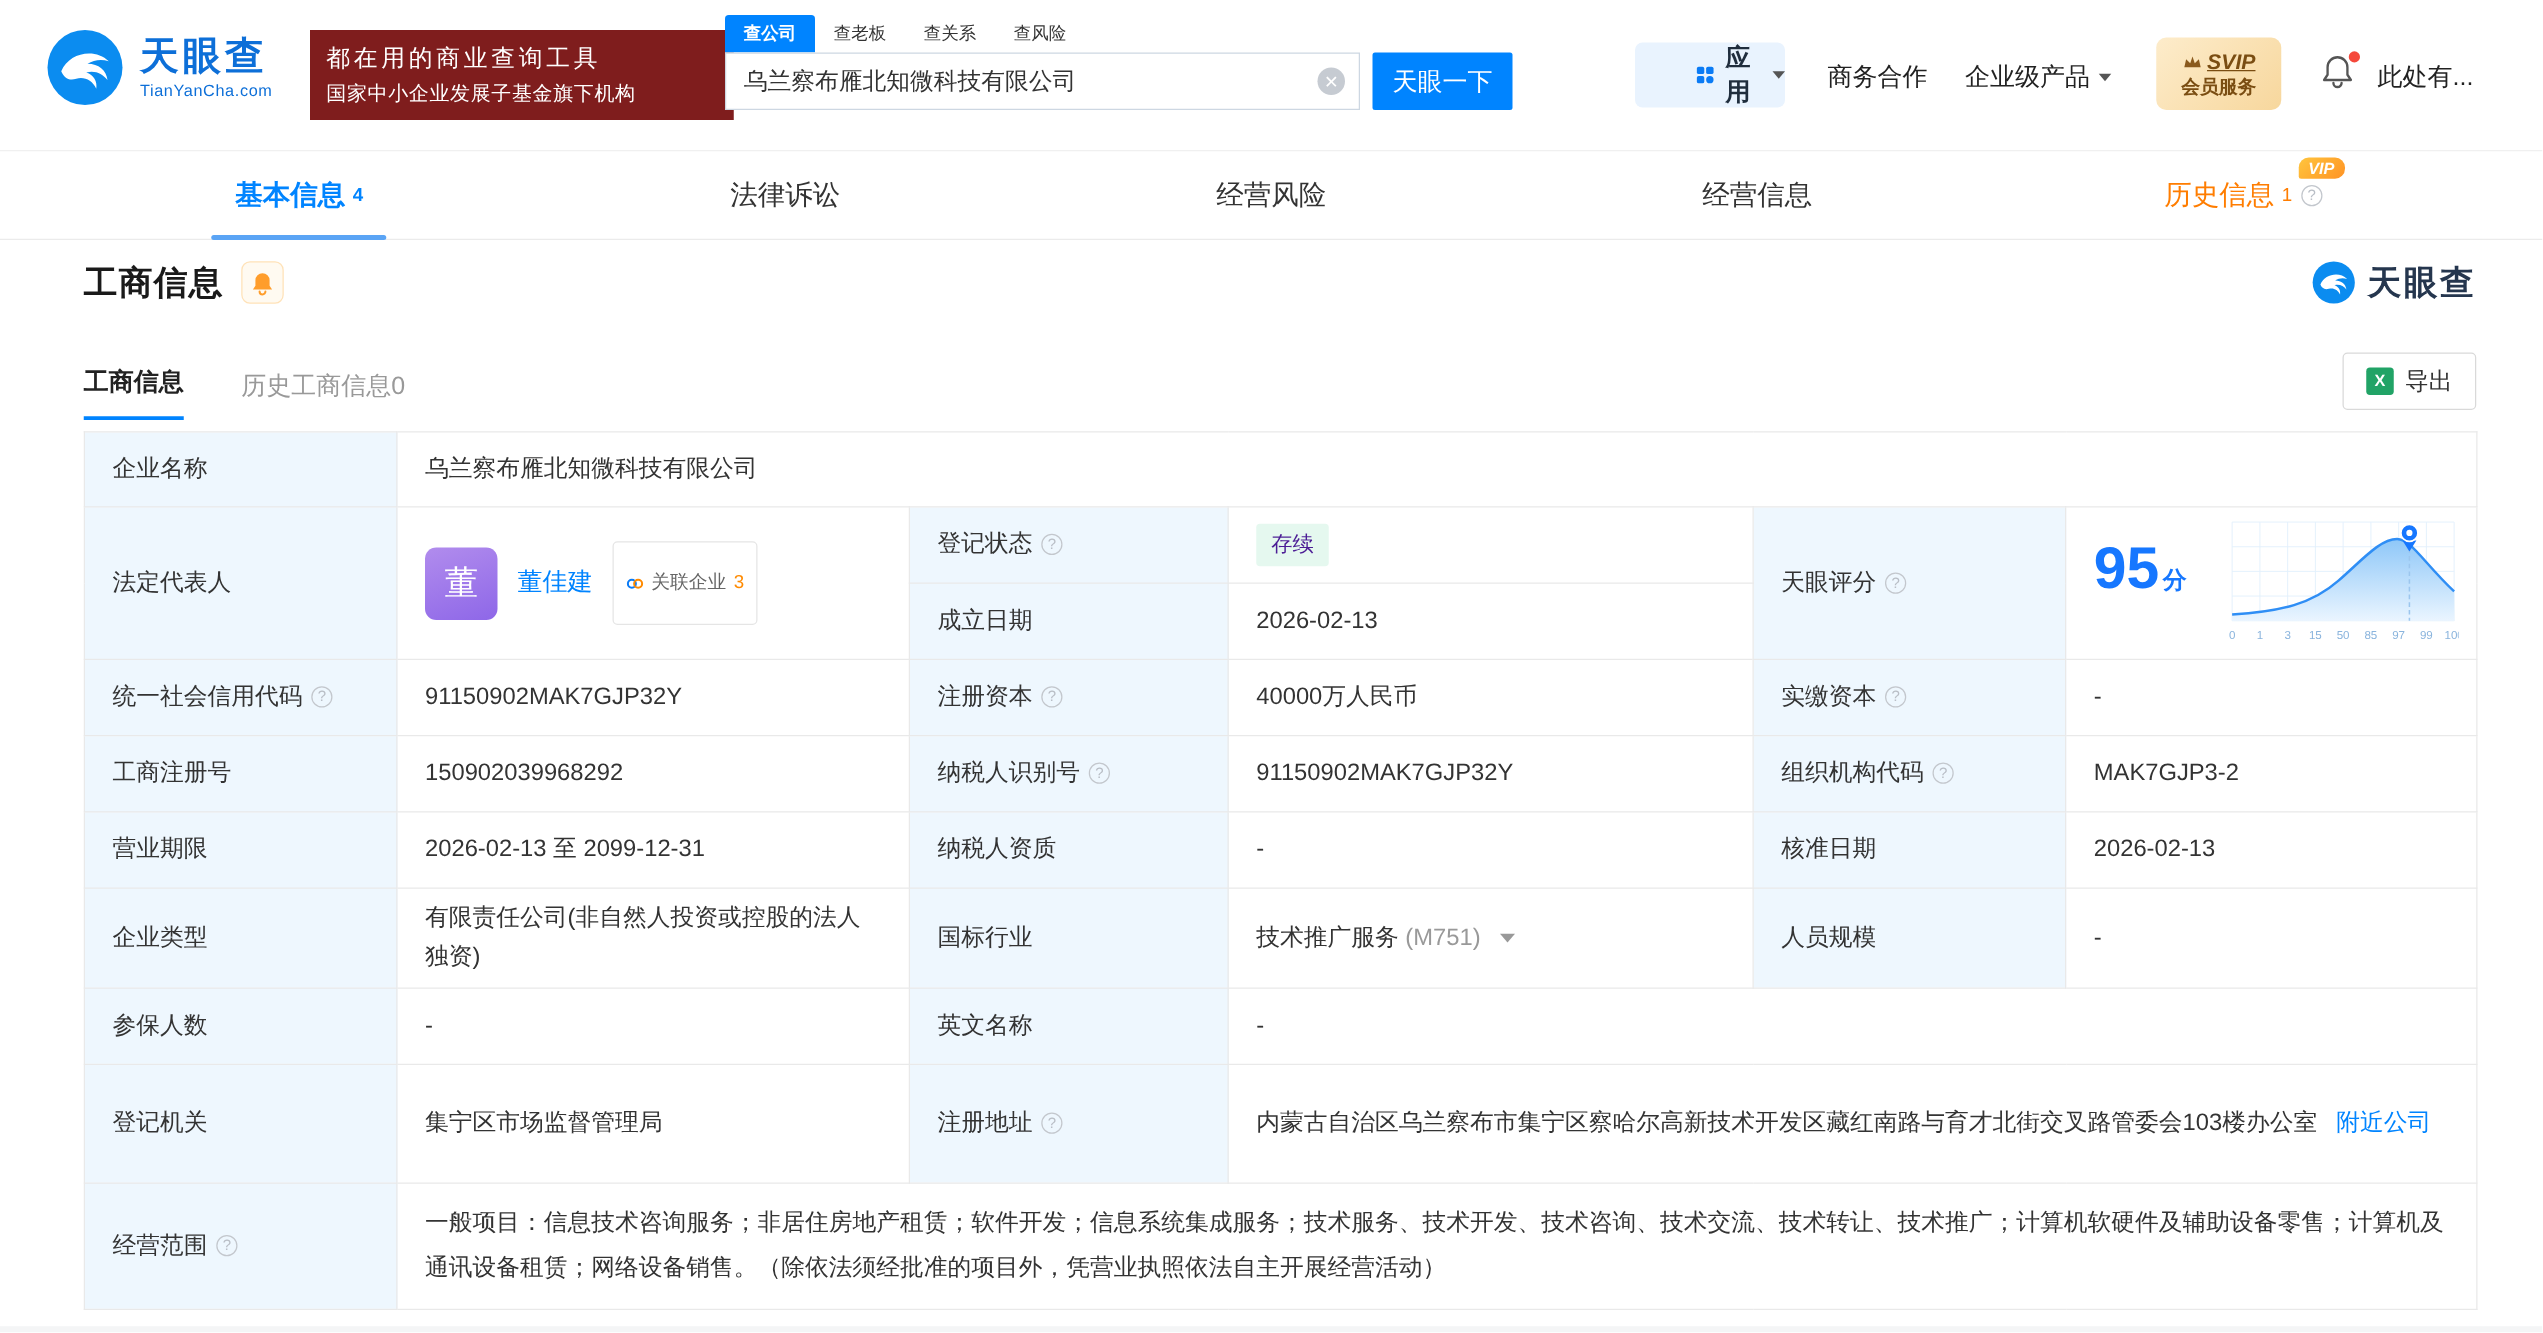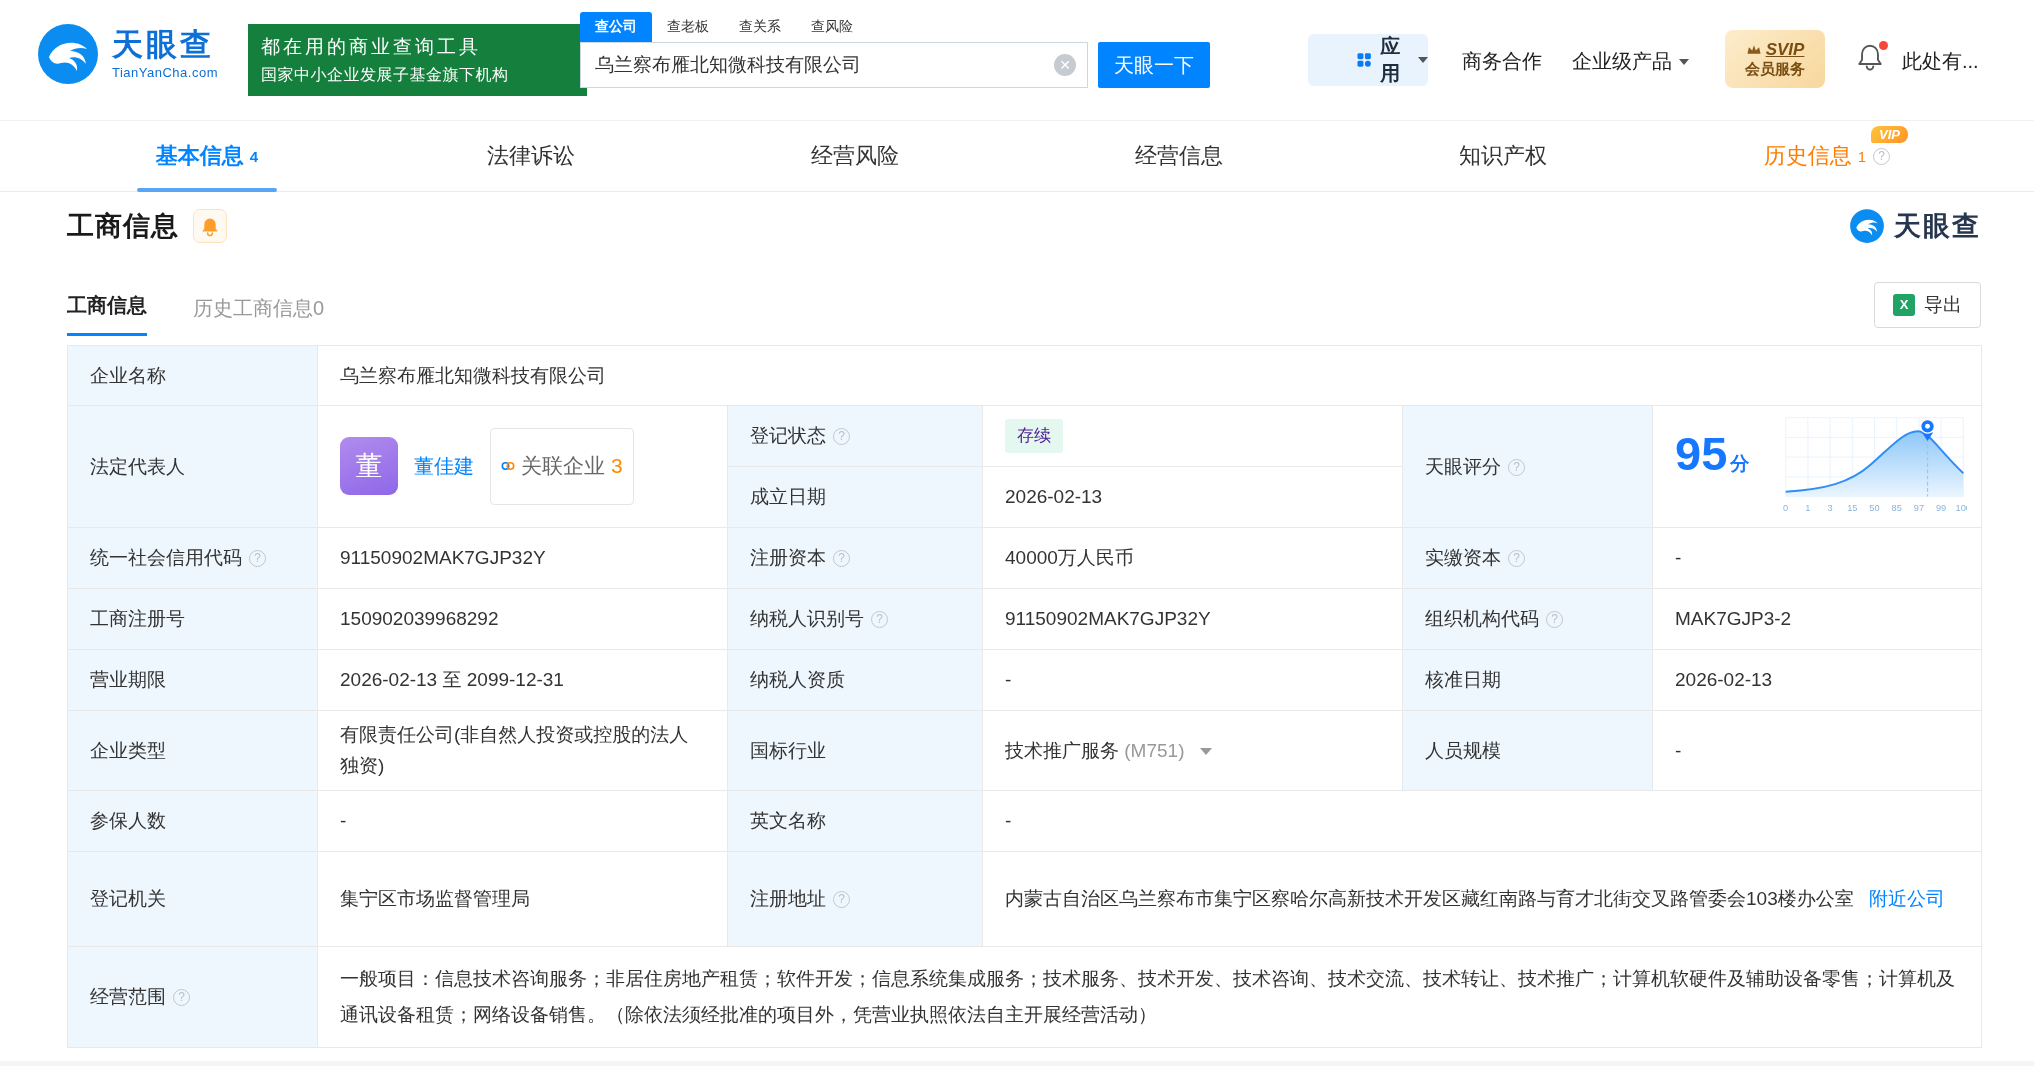--- a/index.html
+++ b/index.html
@@ -7,21 +7,21 @@
   body {
     position:relative; background:#fff; overflow:hidden;
     font-family:"Liberation Sans","DejaVu Sans",sans-serif; color:#333;
   }
   
   .header { position:absolute; top:0; left:0; right:0; height:120px; background:#fff; }
   .logo { position:absolute; left:36px; top:22px; display:flex; align-items:center; gap:12px; cursor:pointer; }
   .logo svg { width:64px; height:64px; }
   .logo-brand { font-size:31px; font-weight:700; color:#0d6fd8; letter-spacing:3px; line-height:1.1; }
   .logo-domain { font-size:13px; color:#0d6fd8; letter-spacing:.5px; margin-top:3px; }
-  .promo { position:absolute; left:248px; top:24px; width:339px; height:72px; background:#15803d; color:#fff;
+  .promo { position:absolute; left:248px; top:24px; width:339px; height:72px; background:#7f1d1d; color:#fff;
            padding:9px 13px; display:flex; flex-direction:column; justify-content:center; gap:5px; }
   .promo .l1 { font-size:19px; letter-spacing:3px; white-space:nowrap; }
   .promo .l2 { font-size:16px; letter-spacing:.5px; white-space:nowrap; }
 
   .search-area { position:absolute; left:580px; top:12px; }
   .stabs { display:flex; align-items:flex-end; }
   .stab { font-size:14px; color:#333; padding:6px 15px; cursor:pointer; white-space:nowrap;text-align:right; }
   .stab.active { background:#0084ff; color:#fff; border-radius:3px 3px 0 0; font-weight:700; }
   .srow { display:flex; align-items:center; }
   .sinput-wrap { position:relative; width:508px; }
@@ -94,21 +94,21 @@
                 table-layout:fixed; font-size:19px; color:#333; background:#fff; }
   .info-table td { border:1px solid #e9e9e9; padding:8px 22px; vertical-align:middle; line-height:1.65;
                    word-break:break-all; }
   .info-table td.lbl { background:#eef7fe; }
   .rep { display:flex; align-items:center; gap:16px; }
   .avatar { width:58px; height:58px; border-radius:9px; background:linear-gradient(160deg,#b18ced,#8e67e8);
             color:#fff; font-size:27px; display:flex; align-items:center; justify-content:center;
             cursor:pointer; flex:0 0 auto; }
   .rep-name { color:#0084ff; font-size:20px; cursor:pointer; text-decoration:none; white-space:nowrap; }
   .rel-box { display:inline-flex; align-items:center; gap:6px; border:1px solid #e5e5e5; border-radius:4px;
-             padding:20px 10px; font-size:21px; color:#666; cursor:pointer; white-space:nowrap; background:#fff; }
+             padding:20px 10px; font-size:15px; color:#666; cursor:pointer; white-space:nowrap; background:#fff; }
   .rel-cnt { color:#ff8a00; }
   .badge-green { display:inline-block; background:#e5f8ef; color:#4c1d95; font-size:17px;
                  padding:3px 12px; border-radius:3px; }
   .score-td { padding:4px 14px 4px 22px !important; }
   .score-flex { display:flex; align-items:flex-start; justify-content:space-between; gap:10px; }
   .score-num .n { font-size:47px; font-weight:700; color:#1677ff; }
   .score-num .u { font-size:19px; font-weight:700; color:#1677ff; margin-left:3px; }
   .code-gray { color:#999; }
   .dd-caret { width:0; height:0; border-left:6px solid transparent; border-right:6px solid transparent;
               border-top:7px solid #999; display:inline-block; margin-left:10px; vertical-align:2px; cursor:pointer; }
@@ -198,23 +198,20 @@
     <span class="cnt">4</span>
   </div>
   <div class="ntab">
     <span>法律诉讼</span>
   </div>
   <div class="ntab">
     <span>经营风险</span>
   </div>
   <div class="ntab">
     <span>经营信息</span>
-  </div>
-  <div class="ntab">
-    <span>知识产权</span>
   </div>
   <div class="ntab vip">
     <span class="vip-tag">VIP</span>
     <span>历史信息</span>
     <span class="cnt">1</span>
     <span class="help"></span>
   </div>
 </div>
 
 <div class="section-head">

